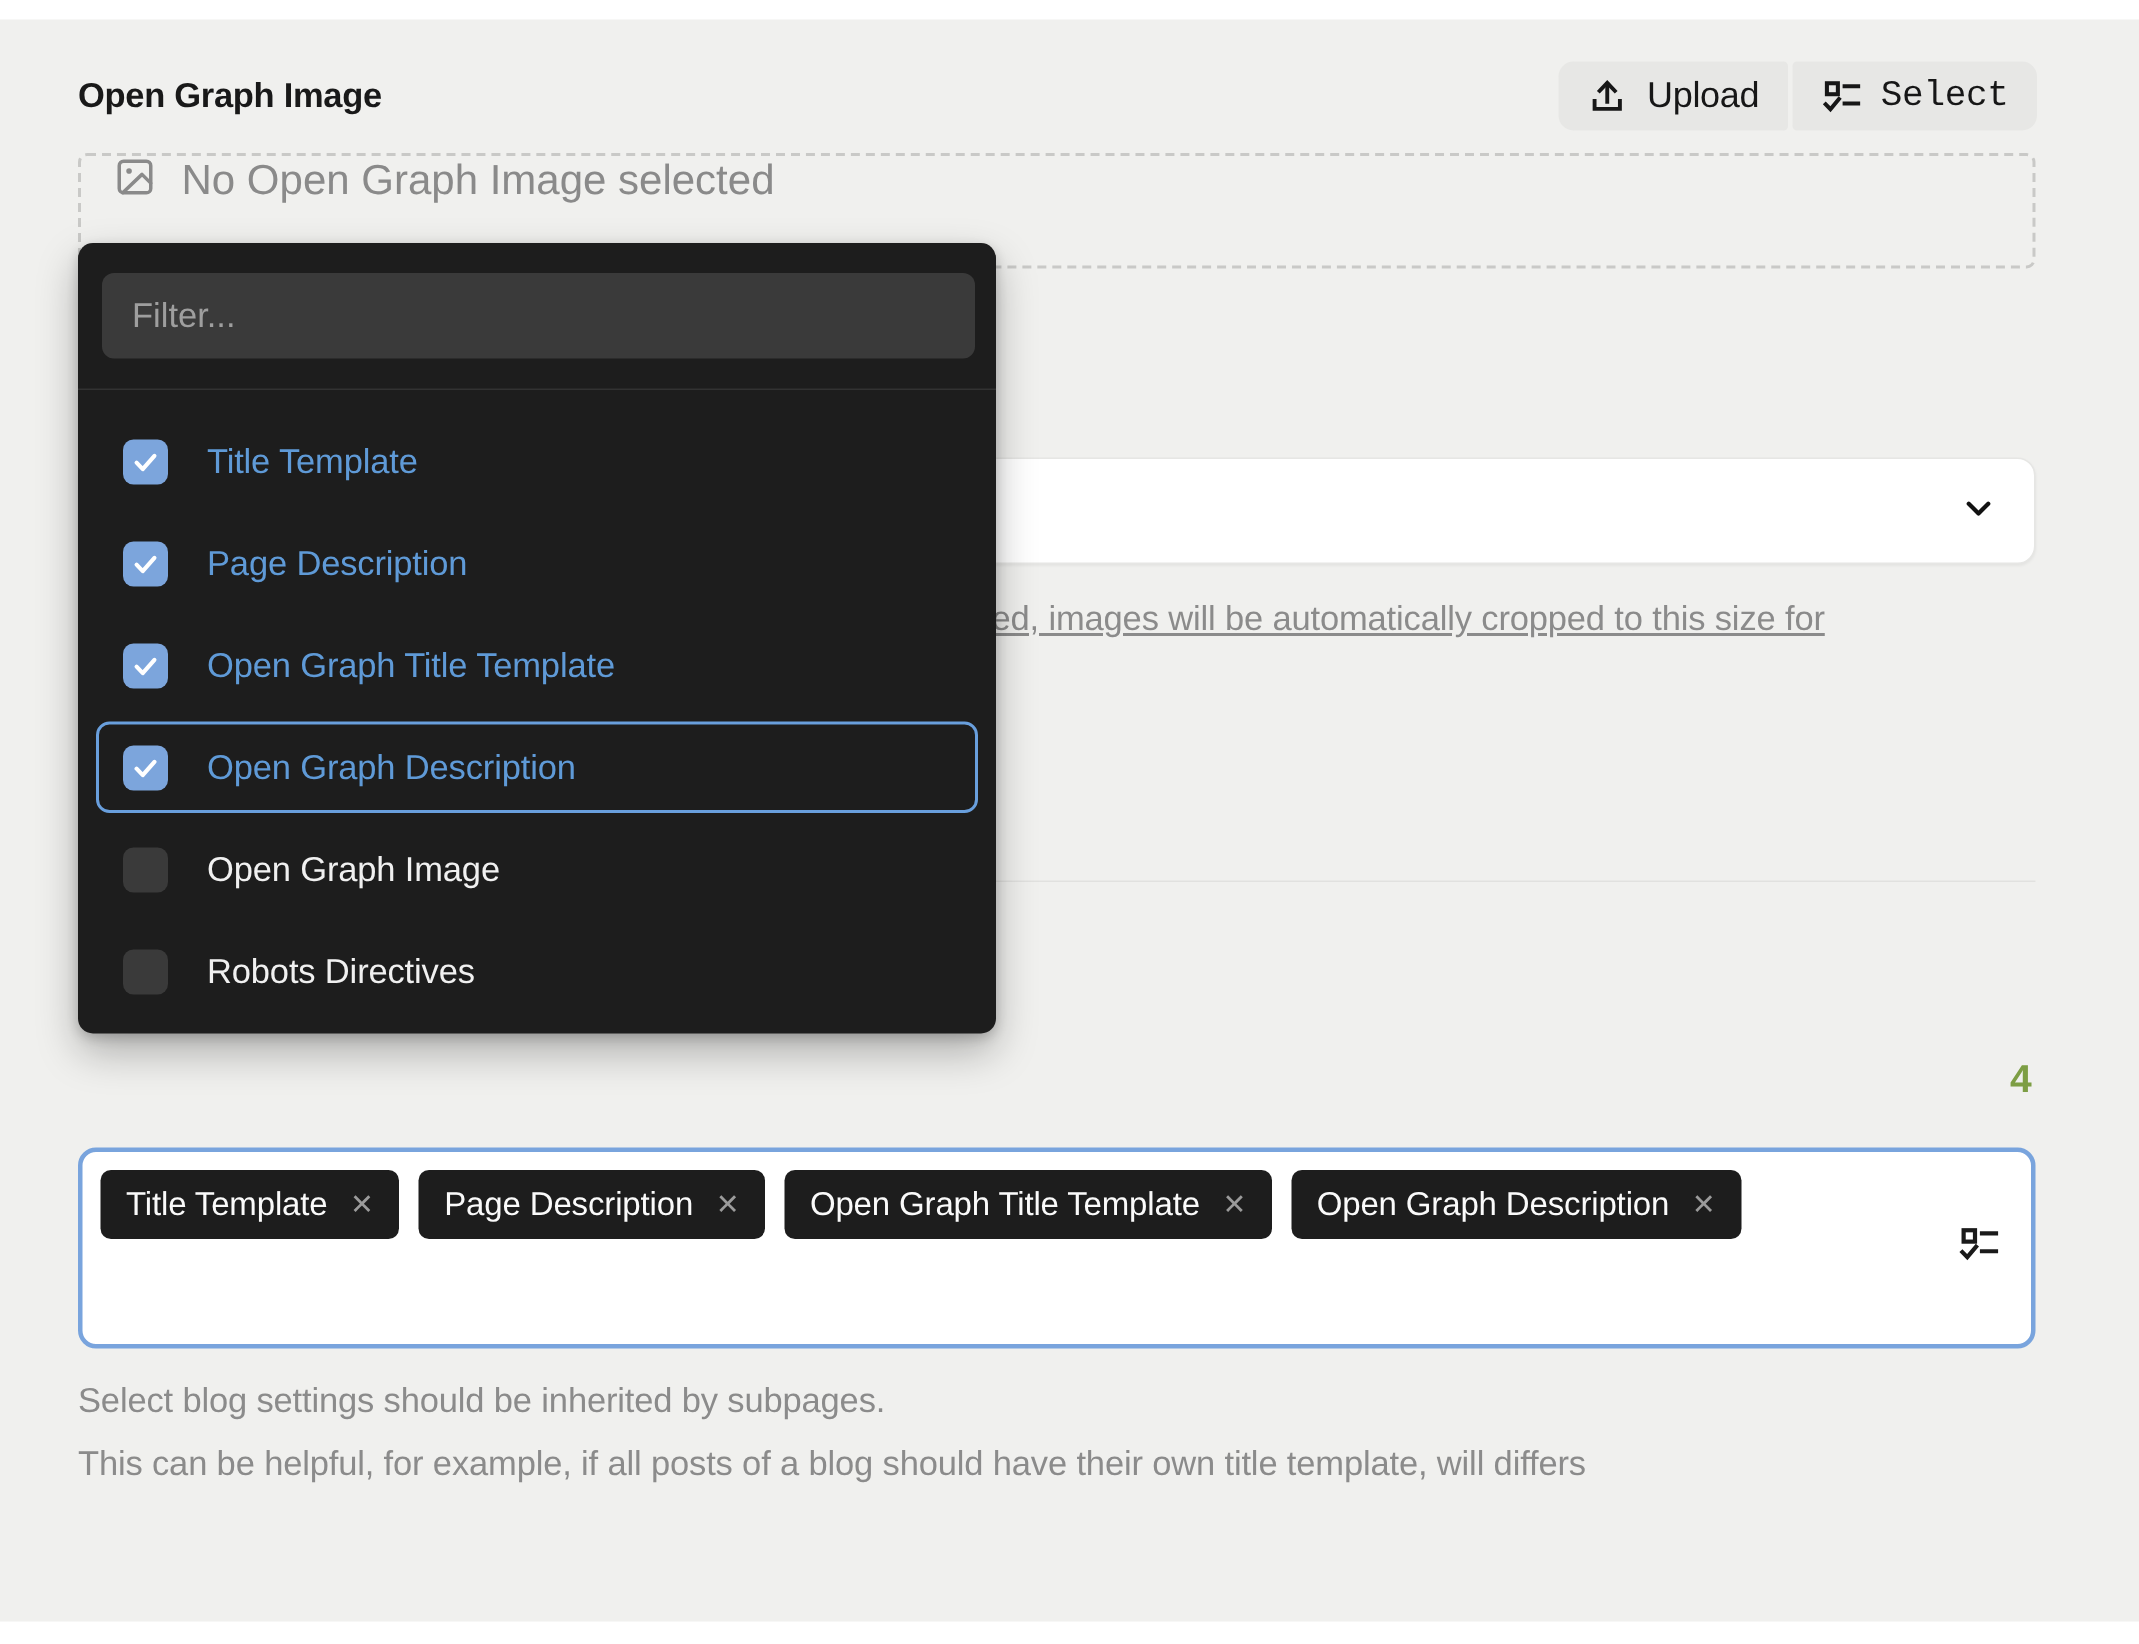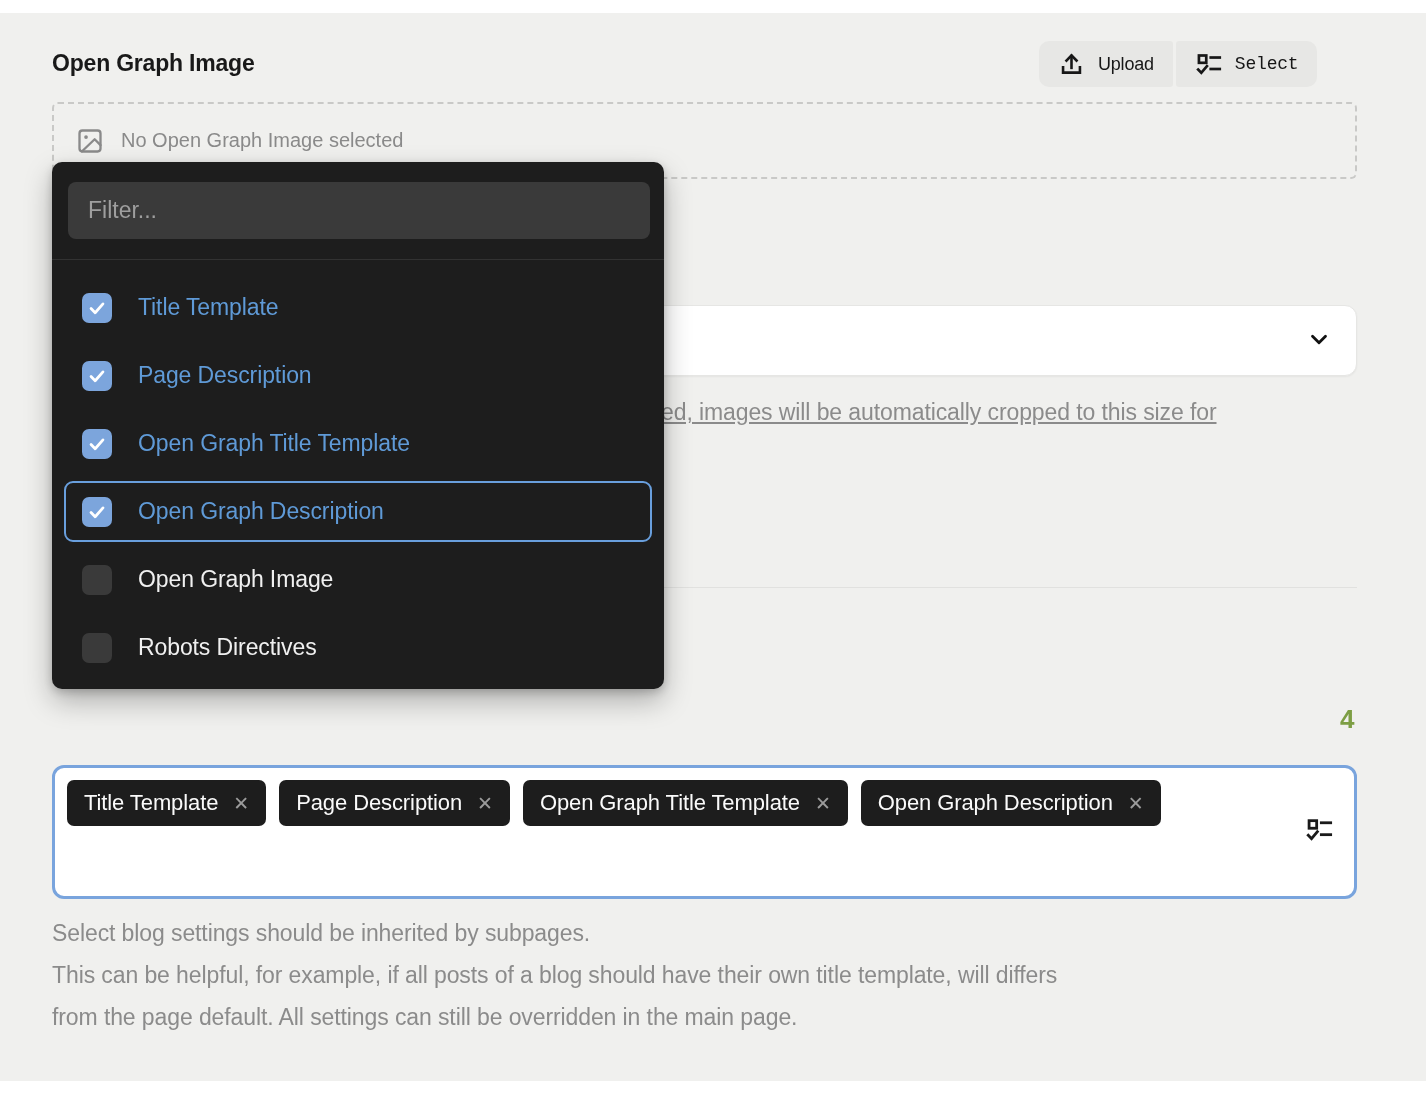--- a/index.html
+++ b/index.html
@@ -8,27 +8,27 @@
   }
   *{margin:0;padding:0;box-sizing:border-box;}
   body{background:#ffffff;font-family:"Liberation Sans", sans-serif;-webkit-font-smoothing:antialiased;}
   .stage{position:relative;width:1426px;height:1096px;background:#ffffff;overflow:hidden;}
   .section{position:absolute;left:0;top:13px;width:1426px;height:1068px;background:#f0f0ee;}
 
   .page-title{position:absolute;left:52px;top:50px;font-size:23px;font-weight:600;color:#191919;letter-spacing:-0.2px;}
 
   .btn-group{position:absolute;left:1039px;top:41px;height:46px;display:flex;gap:3px;}
   .btn{display:flex;align-items:center;gap:13px;padding:0 19px;background:#e7e7e5;color:#171717;
-       font-size:18px;height:46px;border:none;cursor:pointer;font-family:inherit;letter-spacing:-0.2px;}
+       font-size:24px;height:46px;border:none;cursor:pointer;font-family:inherit;letter-spacing:-0.2px;}
   .btn:first-child{border-radius:10px 3px 3px 10px;}
   .btn:last-child{border-radius:3px 10px 10px 3px;font-family:Liberation Mono, monospace;}
   .btn svg{flex:none;}
 
   .og-dropzone{position:absolute;left:52px;top:102px;width:1305px;height:77px;border:2px dashed #c9c9c7;
-       border-radius:6px;display:flex;align-items:center;gap:17px;padding:0 22px;color:#8a8a8a;font-size:20px;}
+       border-radius:6px;display:flex;gap:17px;padding:0 22px;color:#8a8a8a;font-size:28px;}
 
   .size-select{position:absolute;left:52px;top:305px;width:1305px;height:71px;background:#ffffff;
        border:1px solid #e6e6e4;border-radius:12px;box-shadow:0 1px 2px rgba(0,0,0,.05);z-index:1;cursor:pointer;}
   .size-select .chev{position:absolute;right:24px;top:50%;transform:translateY(-50%);color:#111;}
 
   .size-help{position:absolute;left:661px;top:399px;font-size:23px;color:var(--muted);z-index:1;white-space:nowrap;letter-spacing:-0.1px;text-decoration:underline;}
 
   .divider{position:absolute;left:52px;top:587px;width:1305px;height:1px;background:#e1e1df;}
 
   .count-badge{position:absolute;left:1340px;top:704px;font-size:26px;font-weight:600;color:var(--green);}
@@ -143,21 +143,20 @@
           <path d="M2.8 16.5 L5.6 19.4 L10.6 13.4"></path>
         <path d="M14 5.8 H22"></path>
           <path d="M14 16 H22"></path>
       </svg>
     </span>
   </div>
 
   <div class="inherit-help">
     <div>Select blog settings should be inherited by subpages.</div>
     <div>This can be helpful, for example, if all posts of a blog should have their own title template, will differs</div>
-    <div>from the page default. All settings can still be overridden in the main page.</div>
   </div>
 
   <div class="dropdown-panel">
     <div class="filter-wrap">
       <input class="filter-input" type="text" placeholder="Filter..." style="">
     </div>
     <div class="options">
   <div class="option checked">
     <span class="cbx">
       <svg width="22" height="22" viewBox="0 0 24 24" fill="none" stroke="#ffffff" stroke-width="3" stroke-linecap="round" stroke-linejoin="round">

